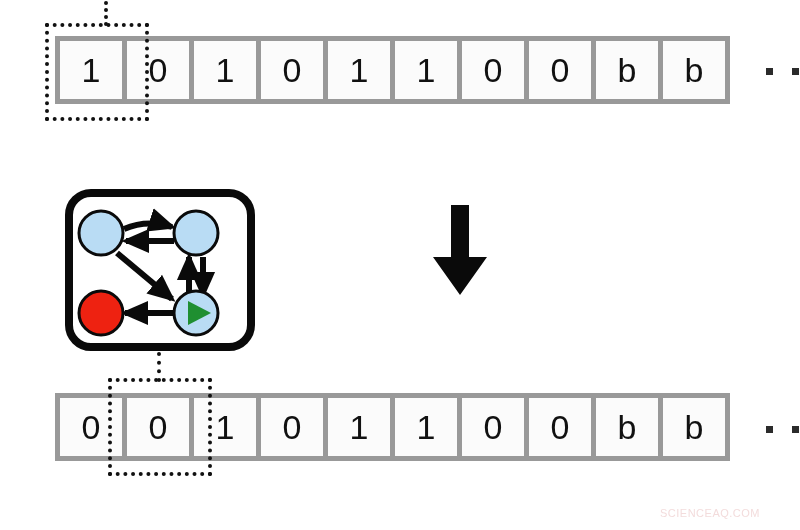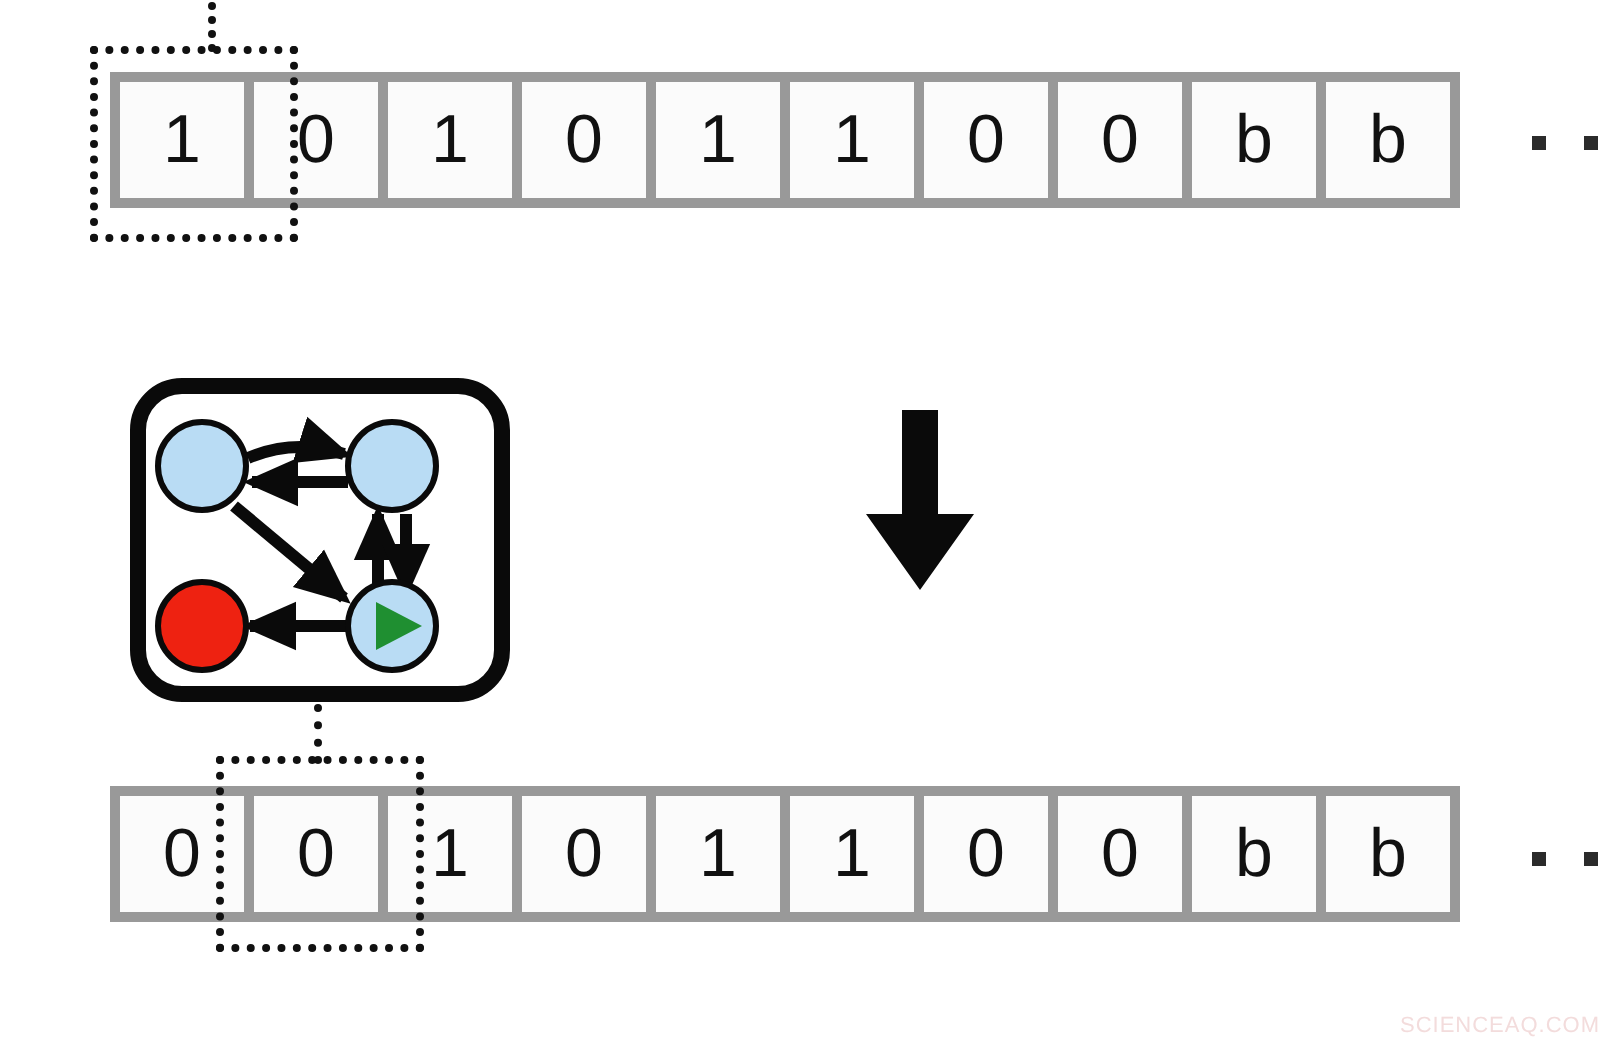--- a/index.html
+++ b/index.html
@@ -106,21 +106,21 @@
     position: absolute;
     left: 425px;
     top: 205px;
     width: 70px;
     height: 90px;
   }
 
   
   .watermark {
     position: absolute;
-    left: 700px;
+    left: 660px;
     top: 507px;
     font-family: "Liberation Sans", sans-serif;
     font-size: 11px;
     letter-spacing: 0.5px;
     color: #f3dcdc;
     user-select: none;
   }
 </style>
 </head>
 <body>

